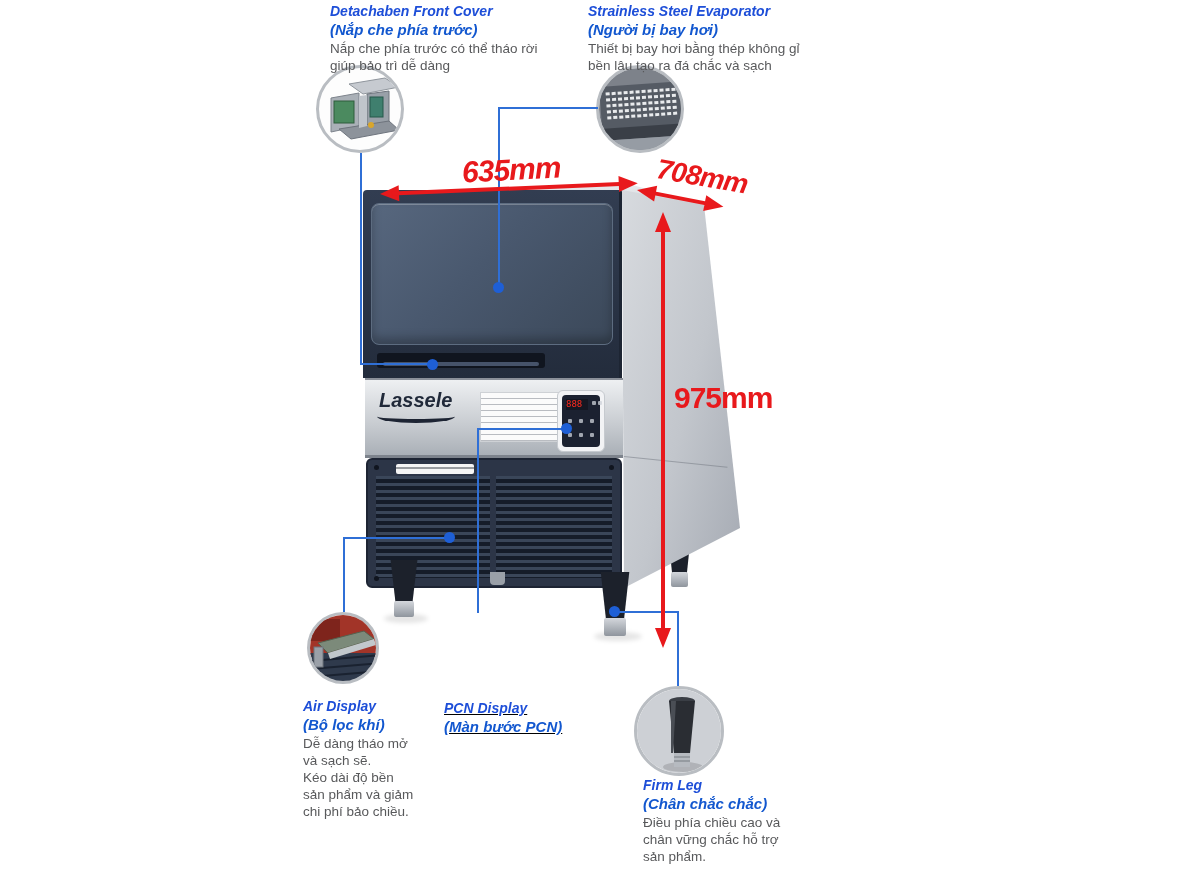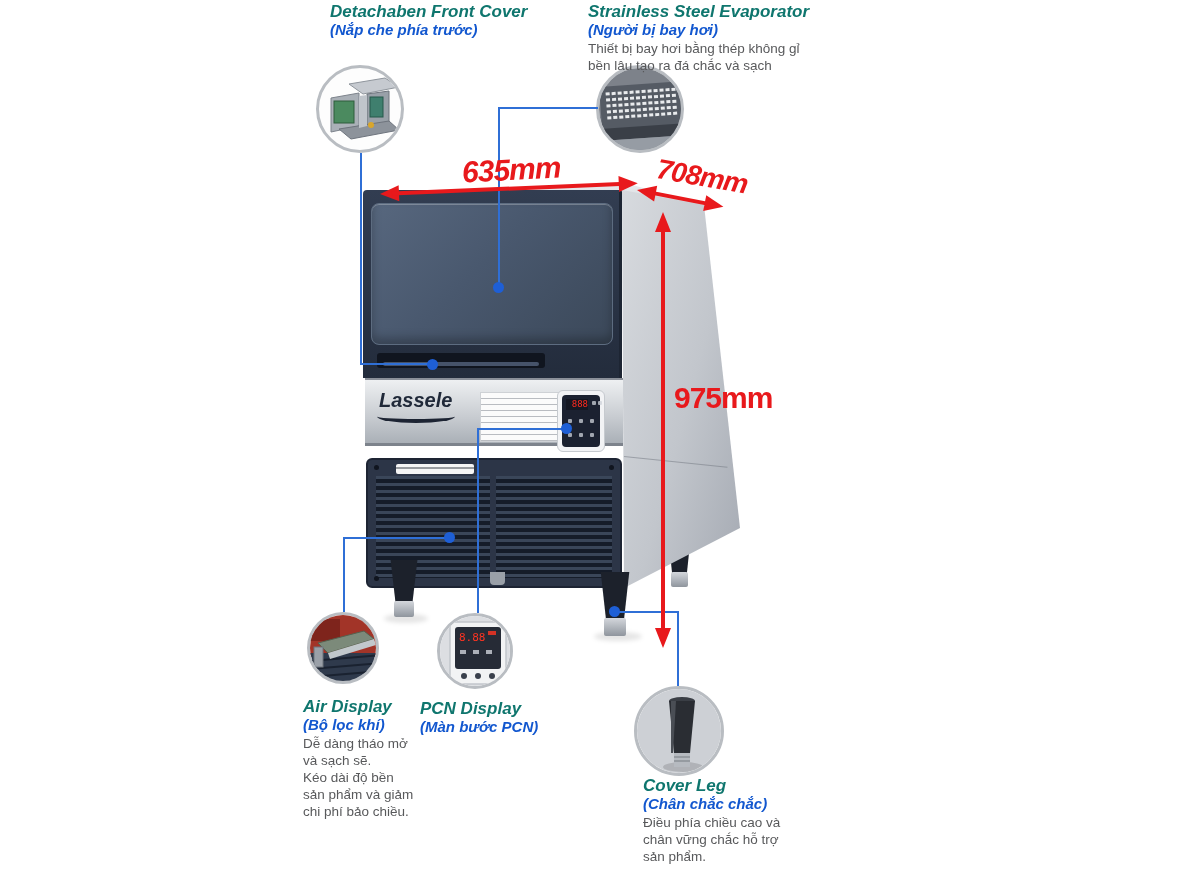--- a/index.html
+++ b/index.html
@@ -1,21 +1,21 @@
 <!DOCTYPE html>
 <html><head>
 <meta charset="utf-8">
 <style>
   html,body{margin:0;padding:0;background:#fff;}
   .canvas{position:relative;width:1182px;height:887px;background:#ffffff;overflow:hidden;
           font-family:"Liberation Sans",sans-serif;}
 
   
   .tblock{position:absolute;}
-  .tblock .title{color:#0f766e;font-weight:bold;font-style:italic;font-size:17px;line-height:19px;}
+  .tblock .title{color:#1d4ed8;font-weight:bold;font-style:italic;font-size:14px;line-height:19px;}
   .tblock .subtitle{color:#1257cf;font-weight:bold;font-style:italic;font-size:15px;line-height:18px;}
   .tblock .body{color:#58595b;font-size:13.5px;line-height:17px;white-space:pre-line;margin-top:1px;}
 
   
   .pcircle{position:absolute;border-radius:50%;border:3px solid #b9bdc2;background:#fdfdfd;
            overflow:hidden;box-sizing:border-box;}
 
   
   .bline{position:absolute;background:#2f6fd6;}
   .bdot{position:absolute;width:11px;height:11px;border-radius:50%;background:#1e5fd6;}
@@ -47,35 +47,35 @@
       transform:rotate(6deg);transform-origin:left center;}
   .housing{position:absolute;left:363px;top:190px;width:259px;height:188px;
       background:linear-gradient(#323d51,#232c3c);border-right:3px solid #1d2533;box-sizing:border-box;
       border-radius:4px 2px 0 0;}
   .door{position:absolute;left:8px;top:13px;width:240px;height:140px;border-radius:8px;
       background:linear-gradient(135deg,#57677e 0%,#49586e 45%,#3b4859 100%);
       box-shadow:inset 0 1px 0 rgba(255,255,255,.25), inset 0 -6px 10px rgba(0,0,0,.25);
       border:1px solid #5d6c80;}
   .handle-slot{position:absolute;left:14px;top:163px;width:168px;height:15px;background:#10151f;border-radius:3px;}
   .handle-lip{position:absolute;left:20px;top:172px;width:156px;height:4px;background:#46536a;border-radius:2px;}
-  .steel-band{position:absolute;left:365px;top:378px;width:258px;height:68px;
+  .steel-band{position:absolute;left:365px;top:378px;width:258px;height:80px;
       background:linear-gradient(#eef0f2,#c7cbd0 60%,#aab0b7);
       border-top:2px solid #8b9099;border-bottom:3px solid #7d838c;box-sizing:border-box;}
   .brand{position:absolute;left:14px;top:9px;color:#202939;font-weight:bold;font-style:italic;
       font-size:20px;letter-spacing:0;}
   .brand-swoosh{position:absolute;left:12px;top:30px;width:78px;height:9px;
       border-bottom:4px solid #1d2433;border-radius:50%;}
   .spec-sticker{position:absolute;left:115px;top:12px;width:92px;height:48px;background:#fbfbfb;
       border:1px solid #ced1d5;
       background-image:repeating-linear-gradient(#fbfbfb 0 5px,#b9bcc1 5px 6px);}
   .ctrl-panel{position:absolute;left:192px;top:10px;width:48px;height:62px;background:#f2f3f5;
       border:1px solid #c6cacf;border-radius:6px;box-sizing:border-box;}
   .ctrl-screen{position:absolute;left:4px;top:4px;right:4px;bottom:4px;background:#1b2130;border-radius:4px;}
   .led{position:absolute;left:4px;top:4px;width:22px;height:11px;background:#141722;color:#ff2a1e;
-      font-family:"DejaVu Sans Mono",monospace;font-size:9px;line-height:11px;text-align:right;}
+      font-family:"DejaVu Sans Mono",monospace;font-size:9px;line-height:11px;text-align:left;}
   .ctrl-dot{position:absolute;width:4px;height:4px;border-radius:1px;background:#cfd3da;opacity:.75;}
   .grille{position:absolute;left:366px;top:458px;width:256px;height:130px;background:#2c3547;
       border:2px solid #1d2433;border-radius:6px;box-sizing:border-box;}
   .louvers{position:absolute;top:16px;bottom:8px;
       background:repeating-linear-gradient(#3a4659 0 3px,#151c29 3px 7px);}
   .lv-left{left:8px;width:114px;}
   .lv-right{left:128px;width:116px;}
   .grille-label{position:absolute;left:28px;top:4px;width:78px;height:10px;background:#f5f5f5;border-radius:2px;
       background-image:linear-gradient(rgba(90,95,102,.0) 0 3px,rgba(90,95,102,.6) 3px 5px,rgba(90,95,102,0) 5px);}
   .screw{position:absolute;width:5px;height:5px;border-radius:50%;background:#10151f;}
@@ -243,39 +243,20 @@
           <line x1="0" y1="54" x2="72" y2="48"></line>
         <line x1="0" y1="62" x2="72" y2="56"></line>
           <line x1="0" y1="70" x2="72" y2="64"></line>
       </g>
       <polygon points="8,28 54,16 64,24 18,38" fill="#7c8a7a" stroke="#55614f" stroke-width="1"></polygon>
       <polygon points="18,38 64,24 66,30 20,44" fill="#c2c8cc"></polygon>
       <rect x="4" y="32" width="9" height="20" fill="#9aa0a8" stroke="#6e747d" stroke-width="1"></rect>
     </svg>
   </div>
 
-  <div class="pcircle" style="left:437px;top:613px;width:76px;height:76px;">
-    <svg width="76" height="76" viewBox="0 0 76 76">
-      <rect x="-4" y="-4" width="84" height="84" fill="#dcdee2"></rect>
-      <rect x="10" y="6" width="56" height="62" rx="5" fill="#f2f3f4" stroke="#c2c6cb" stroke-width="1.5"></rect>
-      <rect x="15" y="11" width="46" height="42" rx="3" fill="#262b36"></rect>
-      <text x="19" y="25" font-family="DejaVu Sans Mono, monospace" font-size="11" fill="#ff3422">8.88</text>
-      <rect x="48" y="15" width="8" height="4" fill="#ff3422" opacity=".8"></rect>
-      <g fill="#cfd3da" opacity=".8">
-        <rect x="20" y="34" width="6" height="4"></rect>
-          <rect x="33" y="34" width="6" height="4"></rect>
-          <rect x="46" y="34" width="6" height="4"></rect>
-      </g>
-      <g fill="#3a404c">
-        <circle cx="24" cy="60" r="3"></circle>
-          <circle cx="38" cy="60" r="3"></circle>
-          <circle cx="52" cy="60" r="3"></circle>
-      </g>
-    </svg>
-  </div>
 
   <div class="pcircle" style="left:634px;top:686px;width:90px;height:90px;">
     <svg width="90" height="90" viewBox="0 0 90 90">
       <rect x="-4" y="-4" width="98" height="98" fill="#cdd0d5"></rect>
       <ellipse cx="46" cy="78" rx="20" ry="5" fill="rgba(0,0,0,.14)"></ellipse>
       <ellipse cx="45" cy="12" rx="13" ry="4" fill="#3a3e45"></ellipse>
       <polygon points="32,12 58,12 53,64 37,64" fill="#2a2d33"></polygon>
       <polygon points="34,12 39,12 36,64 34,64" fill="#4a4e55"></polygon>
       <rect x="37" y="64" width="16" height="14" fill="#b6bac0"></rect>
       <line x1="37" y1="68" x2="53" y2="68" stroke="#8b9097" stroke-width="1.5"></line>
@@ -320,45 +301,47 @@
   <div class="varrow" style="left:655px;top:212px;height:436px;">
     <div class="vt"></div>
     <div class="shaft"></div>
     <div class="vb"></div>
   </div>
   <div class="dim-label" style="left:674px;top:381px;">975mm</div>
 
   <div class="tblock" style="left:330px;top:2px;width:252px;">
     <div class="title">Detachaben Front Cover</div>
     <div class="subtitle">(Nắp che phía trước)</div>
+    <div class="body">Nắp che phía trước có thể tháo rời
+giúp bảo trì dễ dàng</div>
   </div>
 
   <div class="tblock" style="left:588px;top:2px;width:262px;">
     <div class="title">Strainless Steel Evaporator</div>
     <div class="subtitle">(Người bị bay hơi)</div>
     <div class="body">Thiết bị bay hơi bằng thép không gỉ
 bền lâu tạo ra đá chắc và sạch</div>
   </div>
 
   <div class="tblock" style="left:303px;top:697px;width:145px;">
     <div class="title">Air Display</div>
     <div class="subtitle">(Bộ lọc khí)</div>
     <div class="body">Dễ dàng tháo mở
 và sạch sẽ.
 Kéo dài độ bền
 sản phẩm và giảm
 chi phí bảo chiều.</div>
   </div>
 
-  <div class="tblock" style="left:420px;top:699px;width:178px;">
+  <div class="tblock" style="left:444px;top:699px;width:178px;text-decoration:underline;">
     <div class="title">PCN Display</div>
     <div class="subtitle">(Màn bước PCN)</div>
   </div>
 
   <div class="tblock" style="left:643px;top:776px;width:185px;">
-    <div class="title">Cover Leg</div>
+    <div class="title">Firm Leg</div>
     <div class="subtitle">(Chân chắc chắc)</div>
     <div class="body">Điều phía chiều cao và
 chân vững chắc hỗ trợ
 sản phẩm.</div>
   </div>
 
 </div>
 
 </body></html>

